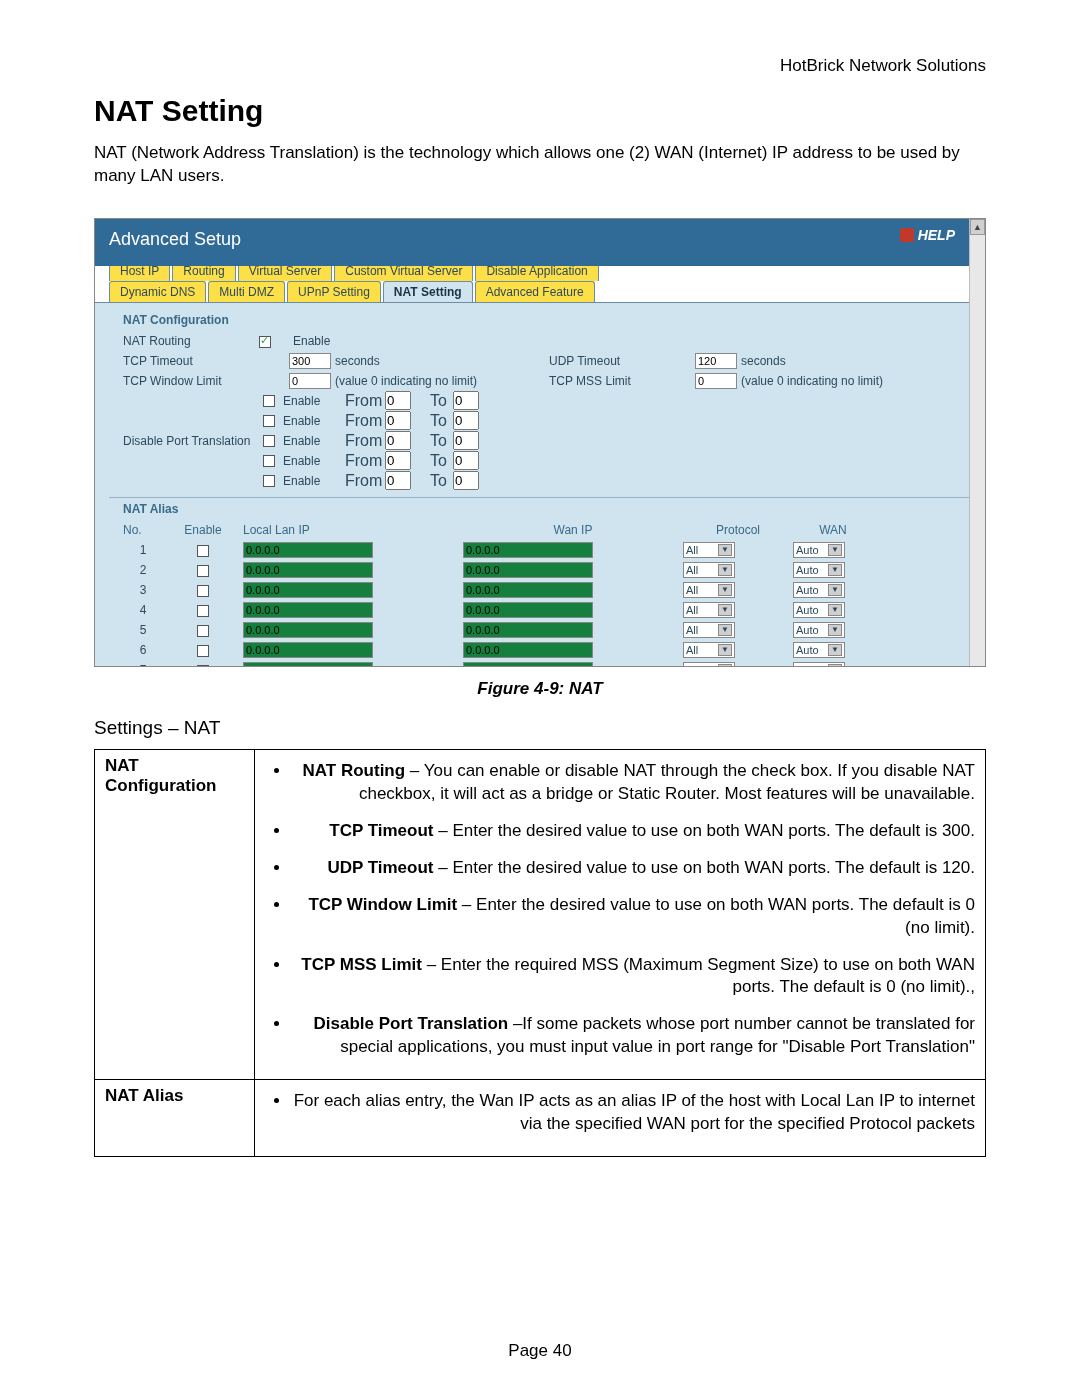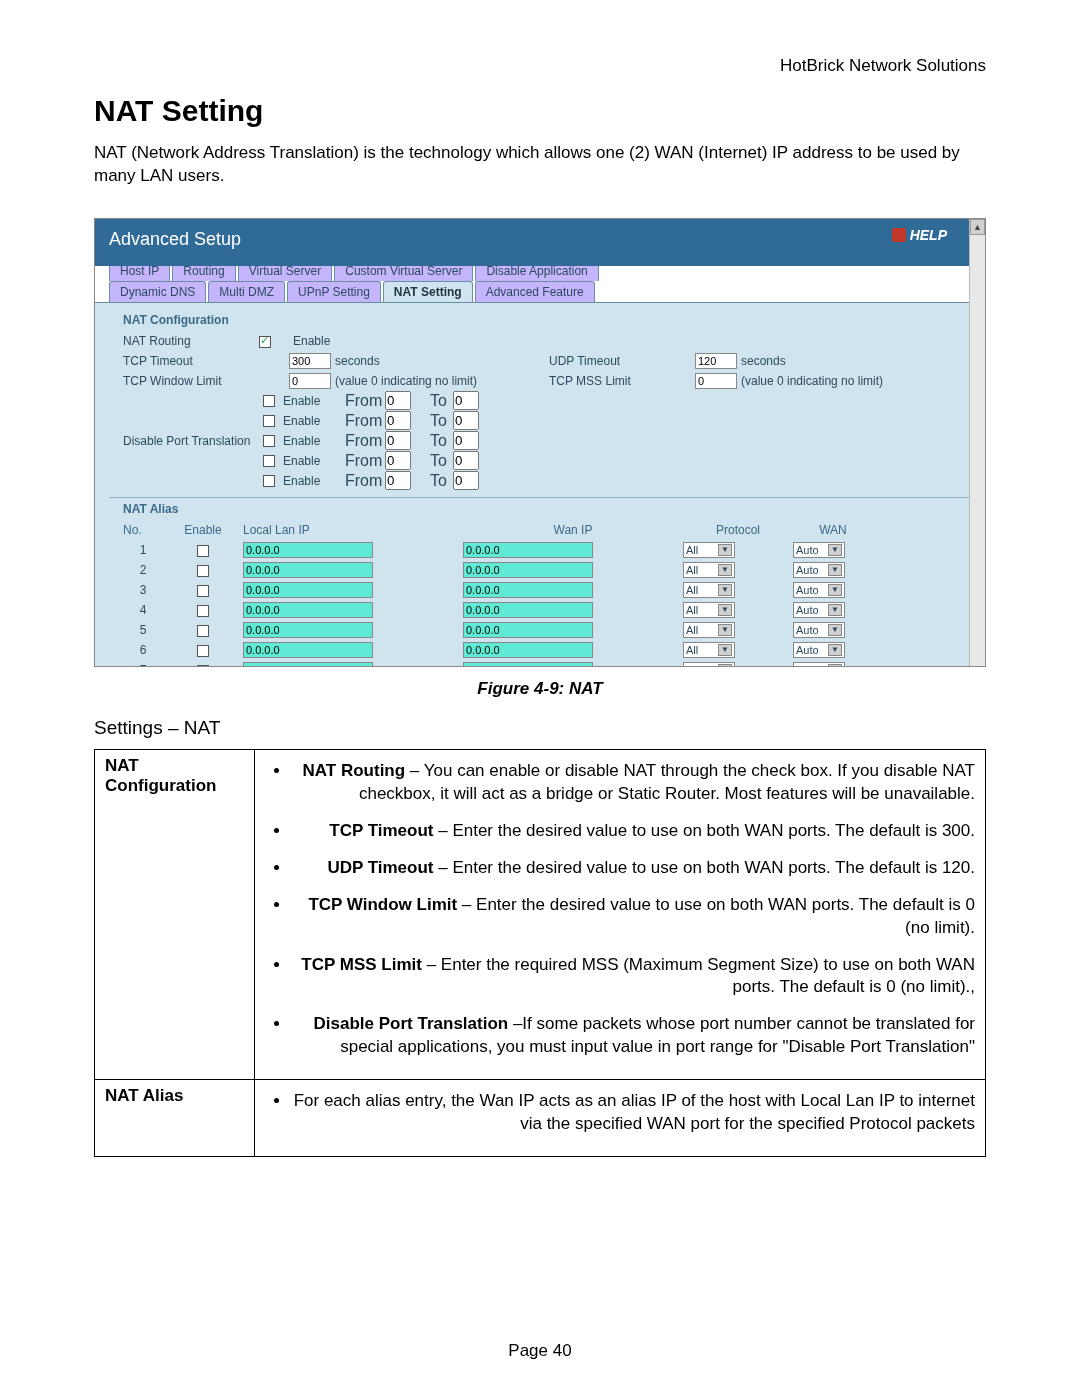--- a/index.html
+++ b/index.html
@@ -6,45 +6,45 @@
   body { font-family: Arial, Helvetica, sans-serif; background: #fff; color: #000; width: 1080px; height: 1397px; position: relative; padding: 56px 94px 0 94px; }
   .header-right { text-align: right; font-size: 17px; margin-bottom: 18px; }
   h1 { font-size: 30px; font-weight: bold; margin-bottom: 14px; }
   .intro { font-size: 17px; line-height: 1.35; margin-bottom: 30px; }
   .screenshot { border: 1px solid #888; width: 100%; height: 449px; background: #fff; position: relative; overflow: hidden; }
   .scrollbar { position: absolute; right: 0; top: 0; bottom: 0; width: 16px; background: #e8e8e8; border-left: 1px solid #bbb; }
   .scrollbar .arrow { position: absolute; left: 0; right: 0; height: 16px; background: #d0d0d0; border: 1px solid #999; font-size: 9px; text-align: center; line-height: 14px; color: #444; }
   .scrollbar .up { top: 0; }
   .advsetup { margin-right: 16px; }
   .title-bar { background: #2f6b96; color: #fff; font-size: 18px; padding: 10px 14px 16px 14px; position: relative; }
-  .help-badge { position: absolute; right: 22px; top: 8px; font-size: 14px; font-weight: bold; font-style: italic; color: #fff; display: flex; align-items: center; gap: 4px; }
+  .help-badge { position: absolute; right: 14px; top: 8px; font-size: 14px; font-weight: bold; font-style: italic; color: #fff; display: flex; align-items: center; gap: 4px; }
   .help-badge .icon { width: 14px; height: 14px; background: #c0392b; border-radius: 2px; display: inline-block; }
   .tabs { padding: 0 14px; margin-top: -6px; }
   .tab-row { display: flex; gap: 2px; flex-wrap: wrap; }
-  .tab-row .tab { background: #c4b5fd; border: 1px solid #6a8da3; border-bottom: none; border-radius: 3px 3px 0 0; font-size: 12px; color: #2d4a5e; padding: 3px 10px; white-space: nowrap; cursor: pointer; }
+  .tab-row .tab { background: #fde047; border: 1px solid #6a8da3; border-bottom: none; border-radius: 3px 3px 0 0; font-size: 12px; color: #2d4a5e; padding: 3px 10px; white-space: nowrap; cursor: pointer; }
   .tab-row .tab.active { background: #cfe4ef; color: #1b3444; font-weight: bold; }
   .panel { background: #cfe4ef; border-top: 1px solid #6a8da3; padding: 6px 14px 0 28px; font-size: 12px; color: #2d4a5e; }
   .section-label { color: #3b6a88; font-weight: bold; font-size: 12px; margin: 4px 0; }
   .cfg-row { display: grid; grid-template-columns: 136px 30px 1fr 110px 36px 1fr; align-items: center; height: 20px; gap: 0; }
   .cfg-row .lbl { font-size: 12px; }
   .cfg-row .inp { width: 42px; height: 16px; border: 1px solid #888; background: #fff; font-size: 11px; padding: 0 2px; }
   .cfg-row .suffix { font-size: 12px; padding-left: 4px; }
   .chk { width: 12px; height: 12px; border: 1px solid #555; background: #fff; display: inline-block; vertical-align: middle; position: relative; }
   .chk.checked::after { content: "✓"; position: absolute; top: -3px; left: 0; font-size: 11px; color: #1a4; }
   .dpt-row { display: grid; grid-template-columns: 136px 16px 58px 36px 30px 30px 30px; align-items: center; height: 20px; gap: 4px; }
   .dpt-row .enable { font-size: 12px; }
   .dpt-row .fl { font-size: 16px; text-align: right; padding-right: 2px; }
   .alias-hr { border: none; border-top: 1px solid #94b3c6; margin: 6px 0 2px -14px; width: calc(100% + 28px); }
   .alias-head, .alias-row { display: grid; grid-template-columns: 40px 80px 220px 220px 110px 80px; align-items: center; font-size: 12px; height: 20px; }
   .alias-head { color: #3b6a88; text-align: center; }
   .alias-head .c1 { text-align: left; }
   .alias-row .no { text-align: center; }
   .alias-row .enable-cell { text-align: center; }
   .alias-row .ip-cell { }
-  .alias-row .ip-cell input { width: 130px; height: 16px; border: 1px solid #888; background: #5eead4; font-size: 11px; padding: 0 2px; }
+  .alias-row .ip-cell input { width: 130px; height: 16px; border: 1px solid #888; background: #15803d; font-size: 11px; padding: 0 2px; }
   .sel { display: inline-flex; align-items: center; border: 1px solid #888; background: #fff; height: 16px; font-size: 11px; padding: 0 2px; width: 52px; justify-content: space-between; }
   .sel .arrow { background: #cfcfcf; border: 1px solid #888; width: 14px; height: 12px; font-size: 8px; text-align: center; line-height: 10px; }
   .fig-caption { text-align: center; font-style: italic; font-weight: bold; font-size: 17px; margin: 12px 0 18px 0; }
   h2 { font-size: 19px; font-weight: normal; margin-bottom: 10px; }
   table.settings { width: 100%; border-collapse: collapse; font-size: 17px; }
   table.settings td { border: 1px solid #000; padding: 6px 10px; vertical-align: top; }
   table.settings td.left { width: 160px; font-weight: bold; }
   ul.bullets { list-style: disc; padding-left: 26px; }
   ul.bullets li { margin: 4px 0 14px 0; line-height: 1.35; text-align: right; }
   .footer { position: absolute; bottom: 36px; left: 0; right: 0; text-align: center; font-size: 17px; }

